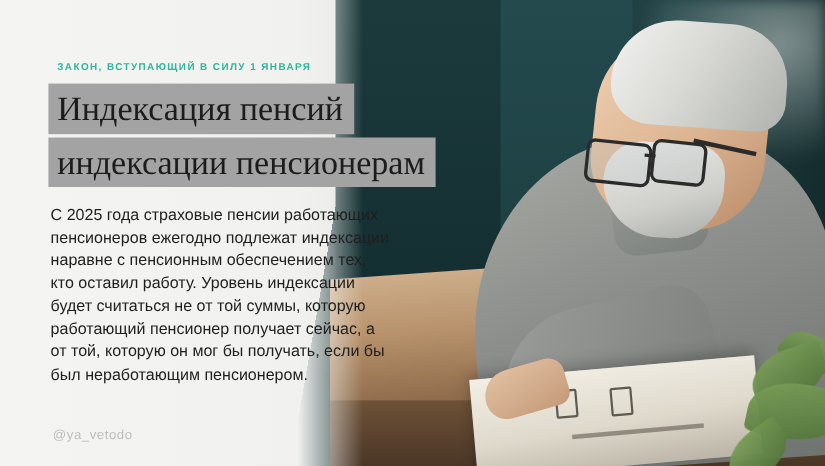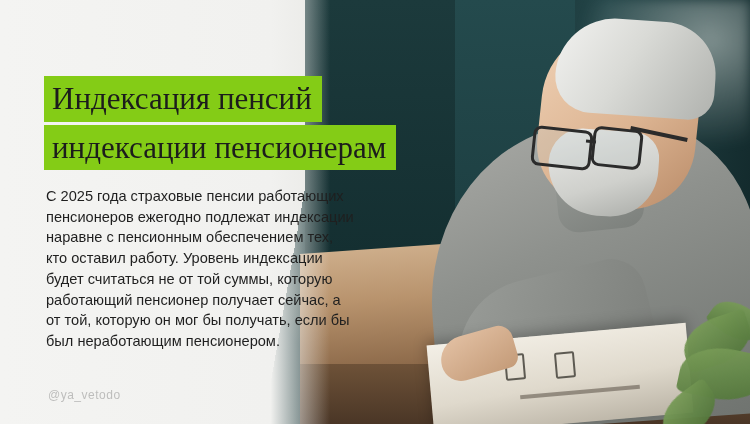--- a/index.html
+++ b/index.html
@@ -192,21 +192,21 @@
     white-space: nowrap;
     z-index: 6;
   }
   .headline {
     position: absolute;
     left: 44px; top: 76px;
     z-index: 6;
   }
   .headline .line {
     display: inline-block;
-    background: #84cc16;
+    background: #a3a3a3;
     color: #1c1c1c;
     font-family: "Liberation Serif", serif;
     font-size: 31px;
     line-height: 1.28;
     padding: 3px 10px 3px 8px;
     margin-bottom: 3px;
     white-space: nowrap;
   }
   .body-text {
     position: absolute;
@@ -259,20 +259,21 @@
 
   <div class="plant">
     <div class="leaf d"></div>
     <div class="leaf a"></div>
     <div class="leaf b"></div>
     <div class="leaf c"></div>
   </div>
 
   <div class="text-panel"></div>
 
+  <div class="kicker">ЗАКОН, ВСТУПАЮЩИЙ В СИЛУ 1 ЯНВАРЯ</div>
 
   <div class="headline">
     <div><span class="line">Индексация пенсий</span></div>
     <div><span class="line">индексации пенсионерам</span></div>
   </div>
 
   <div class="body-text">
     <p>С 2025 года страховые пенсии работающих пенсионеров ежегодно подлежат индексации наравне с пенсионным обеспечением тех, кто оставил работу. Уровень индексации будет считаться не от той суммы, которую работающий пенсионер получает сейчас, а от той, которую он мог бы получать, если бы был неработающим пенсионером.</p>
   </div>
 

